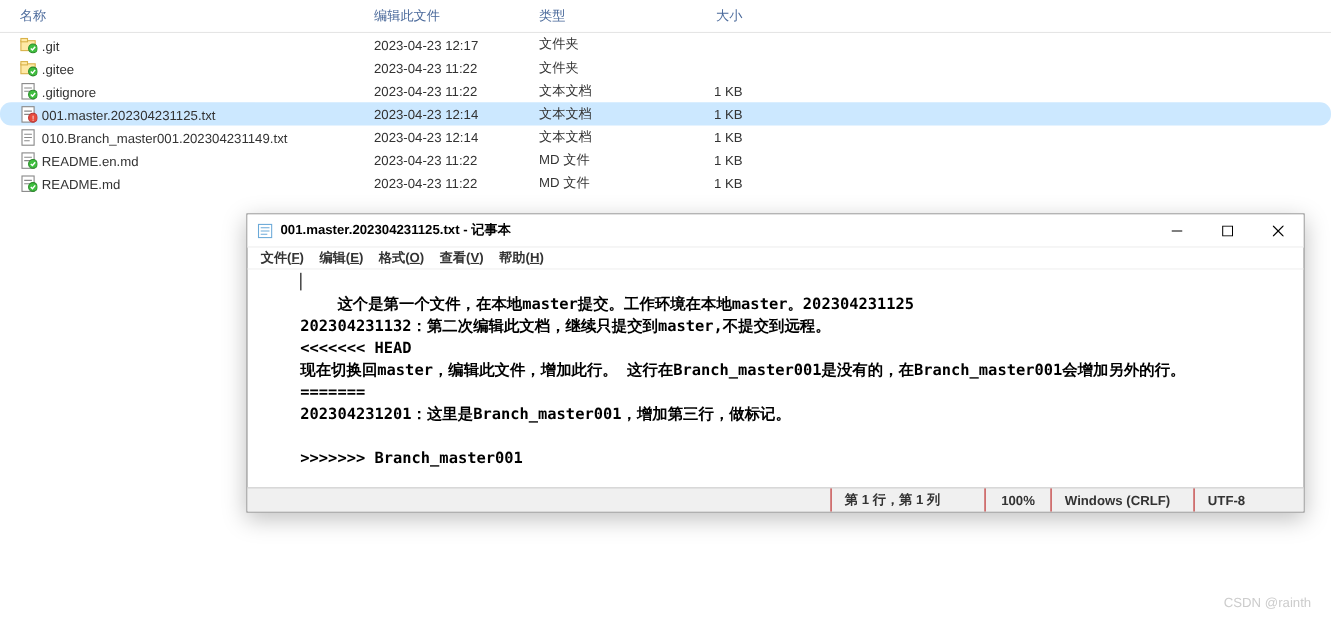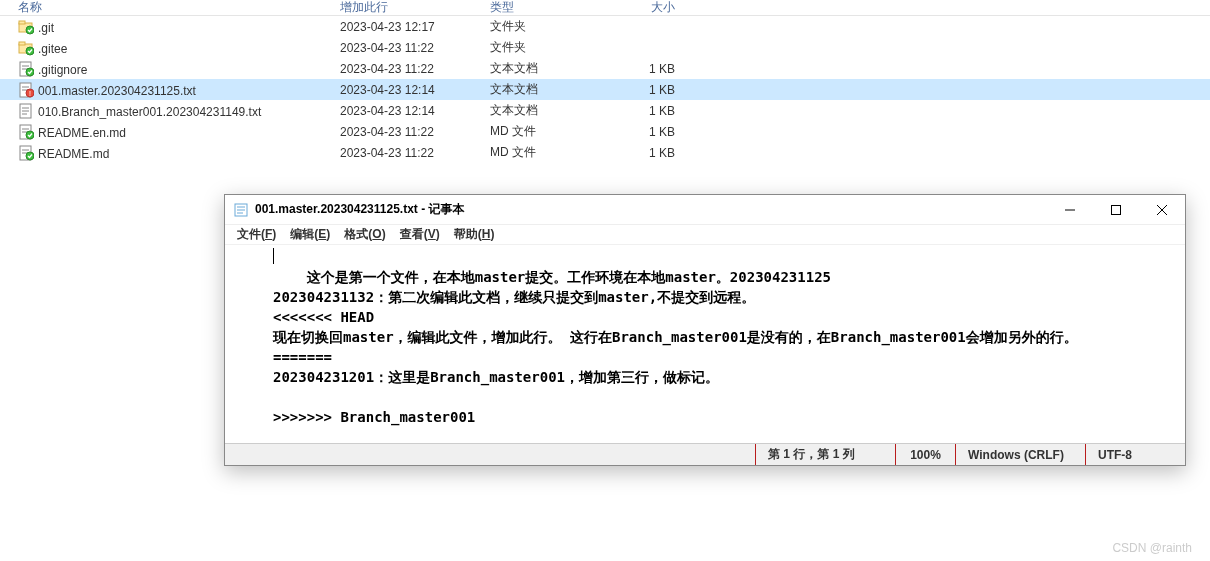--- a/index.html
+++ b/index.html
@@ -10,21 +10,21 @@
     color: #333;
     width: 1210px;
     height: 561px;
     position: relative;
     overflow: hidden;
   }
 
   
   .file-header {
     display: flex;
-    height: 16px;
+    height: 30px;
     border-bottom: 1px solid #e5e5e5;
     align-items: center;
     color: #4b6a9b;
     font-size: 12px;
   }
   .col-name { width: 340px; padding-left: 18px; }
   .col-date { width: 150px; }
   .col-type { width: 115px; }
   .col-size { width: 80px; text-align: right; padding-right: 10px; }
 
@@ -32,20 +32,21 @@
   .file-list { }
   .file-row {
     display: flex;
     height: 21px;
     align-items: center;
     font-size: 12px;
     color: #333;
   }
   .file-row.selected {
     background: #cce8ff;
+    border-radius: 10px;
   }
   .file-row .col-name { display: flex; align-items: flex-end; gap: 4px; }
   .file-icon { width: 16px; height: 16px; display: inline-flex; align-items: center; justify-content: center; flex-shrink: 0; }
 
   
   .notepad {
     position: absolute;
     left: 224px;
     top: 194px;
     width: 962px;
@@ -136,21 +137,21 @@
     color: #ccc;
     font-size: 12px;
     font-family: sans-serif;
   }
 </style>
 </head>
 <body>
 
 <div class="file-header">
   <div class="col-name">名称</div>
-  <div class="col-date">增加此行</div>
+  <div class="col-date">编辑此文件</div>
   <div class="col-type">类型</div>
   <div class="col-size">大小</div>
 </div>
 
 <div class="file-list" id="file-list">
     <div class="file-row">
       <div class="col-name">
         <span class="file-icon">
           <svg width="16" height="16">
             <rect x="1" y="4" width="13" height="9" fill="#ffe9a6" stroke="#d9b24a"></rect>

